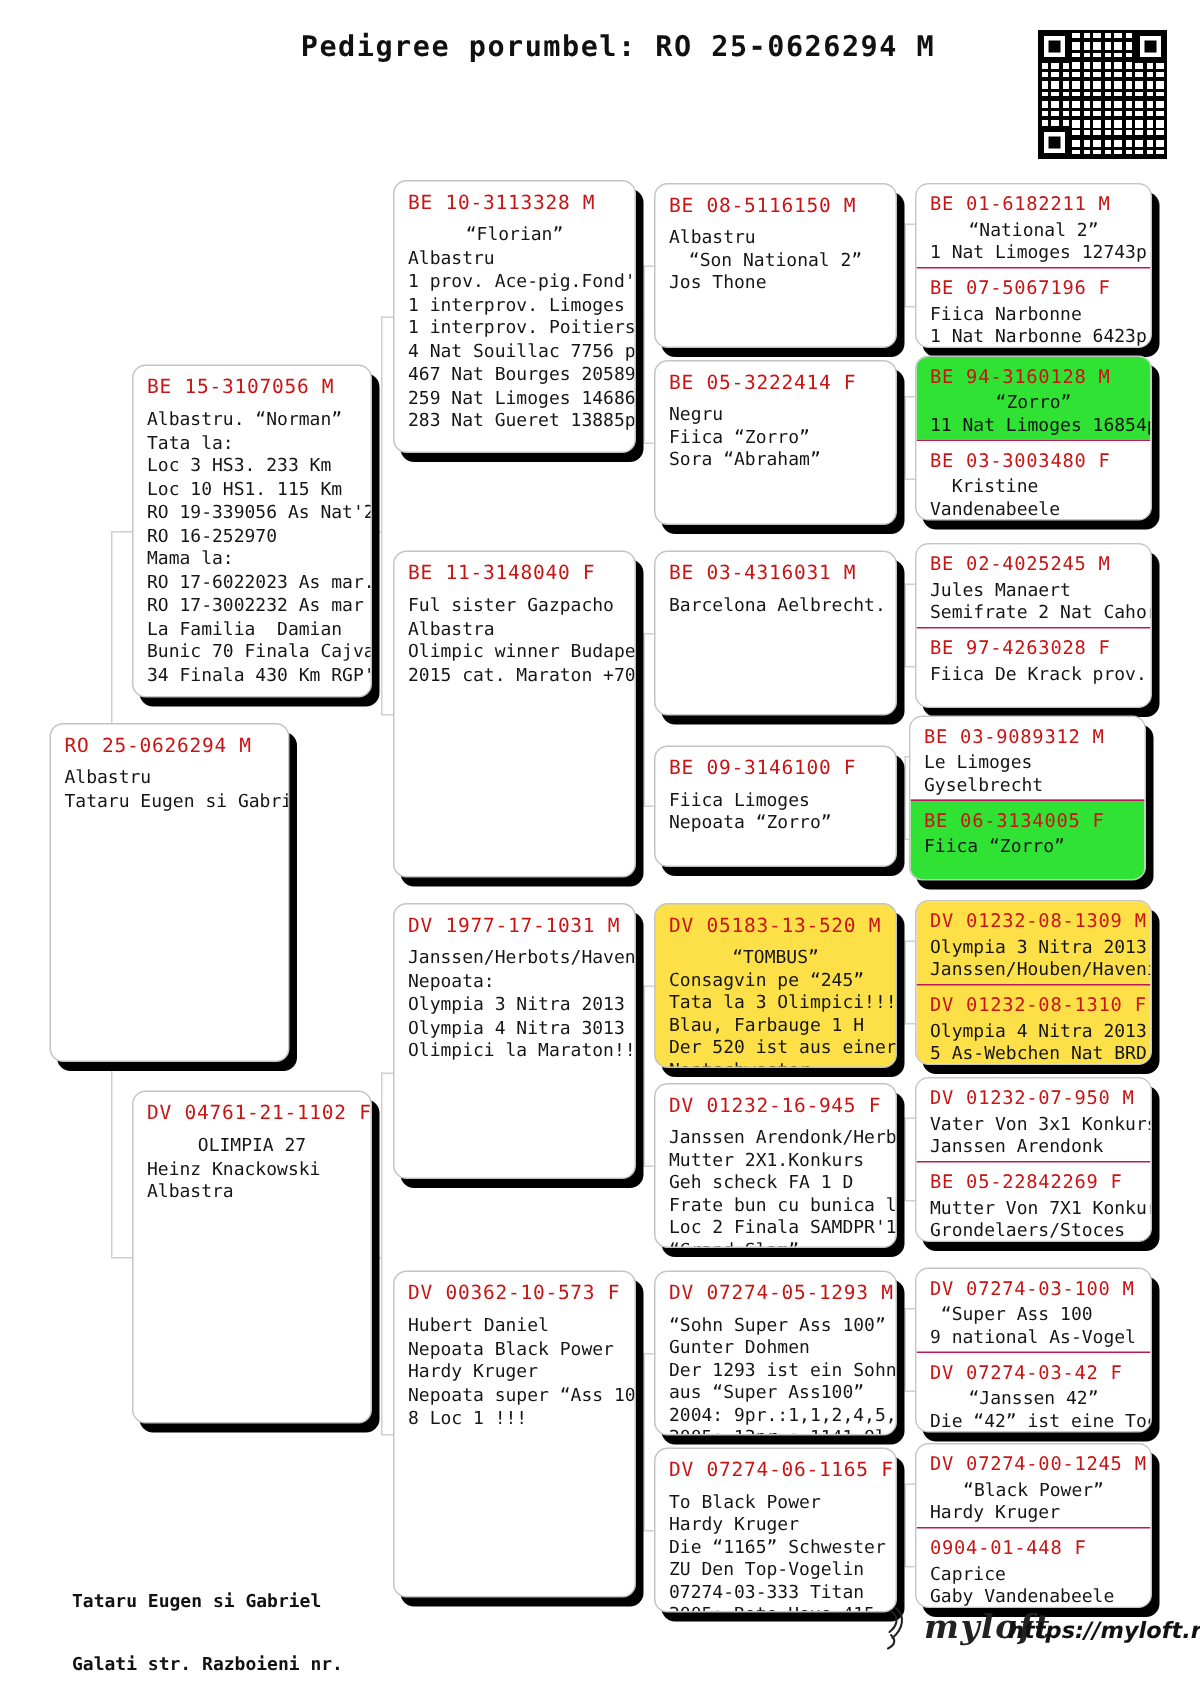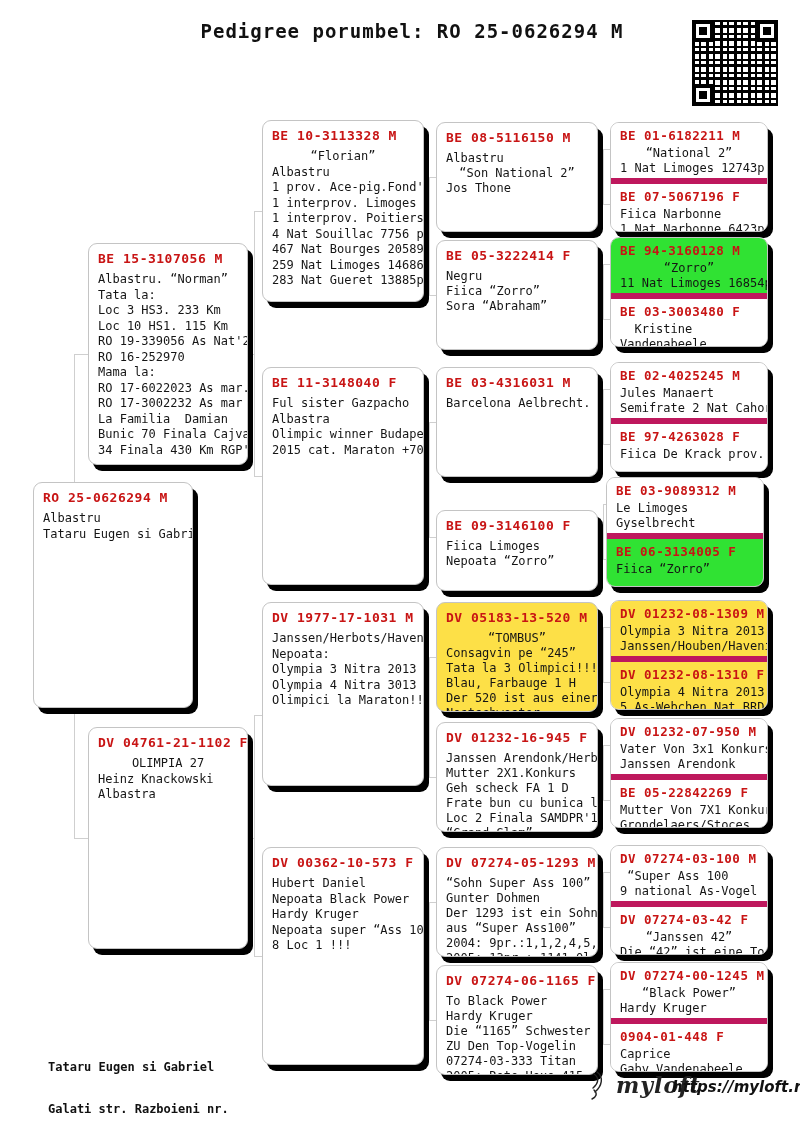--- a/index.html
+++ b/index.html
@@ -12,33 +12,33 @@
     position:absolute;left:12px;top:20px;width:800px;text-align:center;
     font-size:19px;font-weight:bold;letter-spacing:1px;color:#111;
   }
   
   .box{
     position:absolute;background:#fff;border:1px solid #c4c4c4;border-radius:9px;
     box-shadow:5px 6px 0 #000;padding:7px 9px;box-sizing:border-box;
     overflow:hidden;z-index:2;
   }
   .hdr{
-    color:#c81414;font-weight:bold;font-size:13px;line-height:16px;
+    color:#c81414;font-weight:normal;font-size:13px;line-height:16px;
     margin-bottom:5px;letter-spacing:.5px;white-space:pre;
   }
   .ln{font-size:12px;line-height:15.5px;color:#151515;white-space:pre;}
   .c4 .ln{line-height:15px;}
   .ctr{text-align:center;}
   
   .pair{
     position:absolute;background:#fff;border:1px solid #c4c4c4;border-radius:9px;
     box-shadow:5px 6px 0 #000;box-sizing:border-box;overflow:hidden;z-index:2;
   }
   .sub{height:55px;box-sizing:border-box;padding:5px 9px;overflow:hidden;background:#fff;}
-  .sub + .sub{border-top:6px solid #be185d;}
+  .sub + .sub{border-top:1px solid #be185d;}
   .sub .hdr{font-size:12.5px;line-height:15px;margin-bottom:3px;}
   .sub .ln{font-size:12px;line-height:14.5px;}
   .green{background:#30e233;}
   .yellow{background:#fde047;}
   
   .vl,.hl{position:absolute;background:#cfcfcf;z-index:1;}
   .vl{width:1px;}
   .hl{height:1px;}
   
   .qr{
@@ -219,21 +219,21 @@
 <div class="box c4" style="left:436px;top:240px;width:162px;height:110px">
   <div class="hdr">BE 05-3222414 F</div>
   <div class="ln">Negru</div>
   <div class="ln">Fiica “Zorro”</div>
   <div class="ln">Sora “Abraham”</div>
 </div>
 <div class="box c4" style="left:436px;top:367px;width:162px;height:110px">
   <div class="hdr">BE 03-4316031 M</div>
   <div class="ln">Barcelona Aelbrecht. M.</div>
 </div>
-<div class="box c4" style="left:436px;top:510px;width:162px;height:81px">
+<div class="box c4" style="left:436px;top:497px;width:162px;height:81px">
   <div class="hdr">BE 09-3146100 F</div>
   <div class="ln">Fiica Limoges</div>
   <div class="ln">Nepoata “Zorro”</div>
 </div>
 <div class="box c4 yellow" style="left:436px;top:602px;width:162px;height:110px">
   <div class="hdr">DV 05183-13-520 M</div>
   <div class="ln ctr">“TOMBUS”</div>
   <div class="ln">Consagvin pe “245”</div>
   <div class="ln">Tata la 3 Olimpici!!!</div>
   <div class="ln">Blau, Farbauge 1 H</div>

